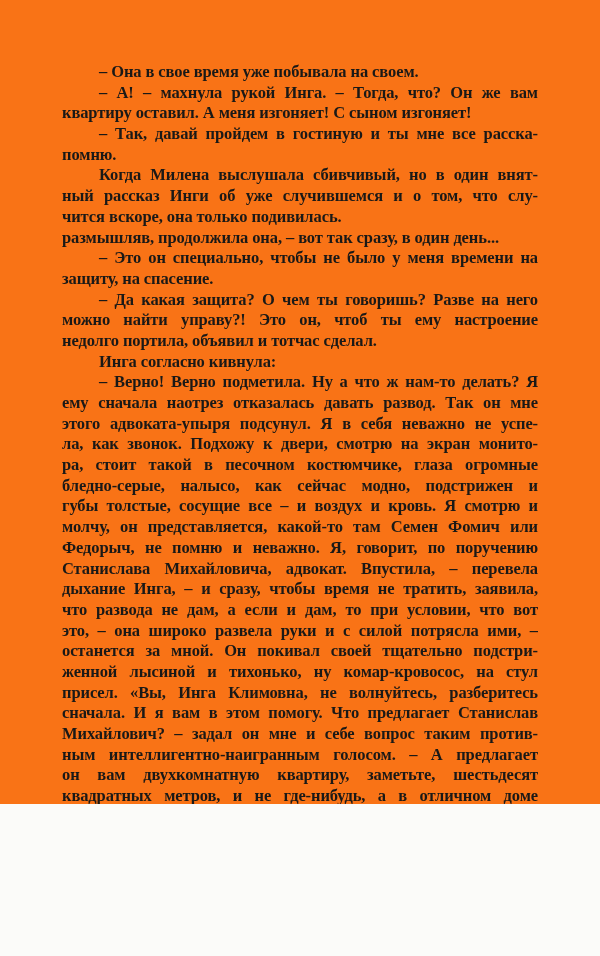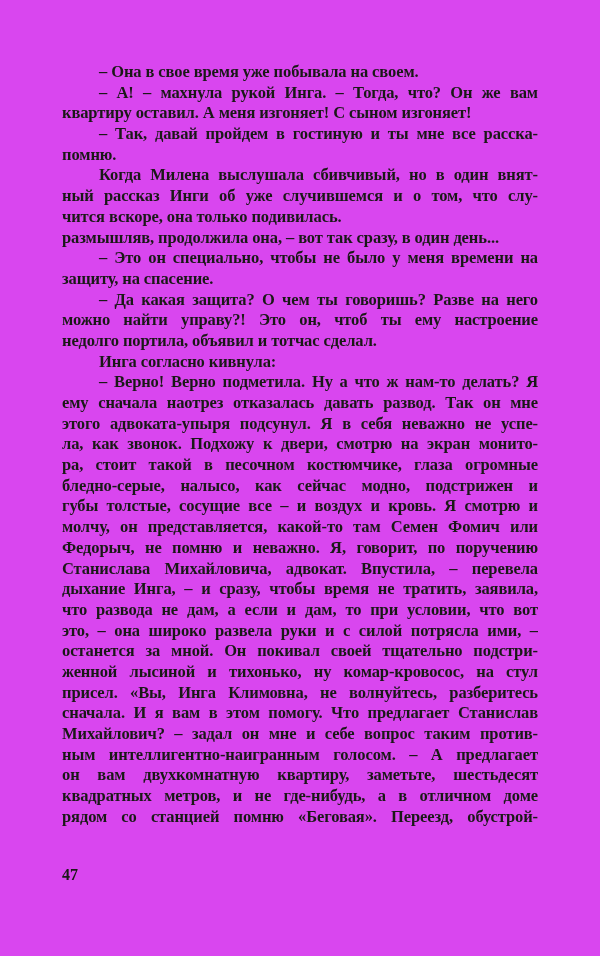--- a/index.html
+++ b/index.html
@@ -3,22 +3,22 @@
 <meta charset="utf-8">
 <style>
   html, body {
     margin: 0;
     padding: 0;
     background: #fbfbf9;
   }
   .page {
     position: relative;
     width: 600px;
-    height: 956px;
-    background: #d946ef;
+    height: 804px;
+    background: #f97316;
     font-family: "Liberation Serif", "DejaVu Serif", serif;
     color: #1a1917;
     overflow: hidden;
     text-decoration: underline;
   }
   .text-block {
     position: absolute;
     left: 62px;
     top: 62px;
     width: 476px;

